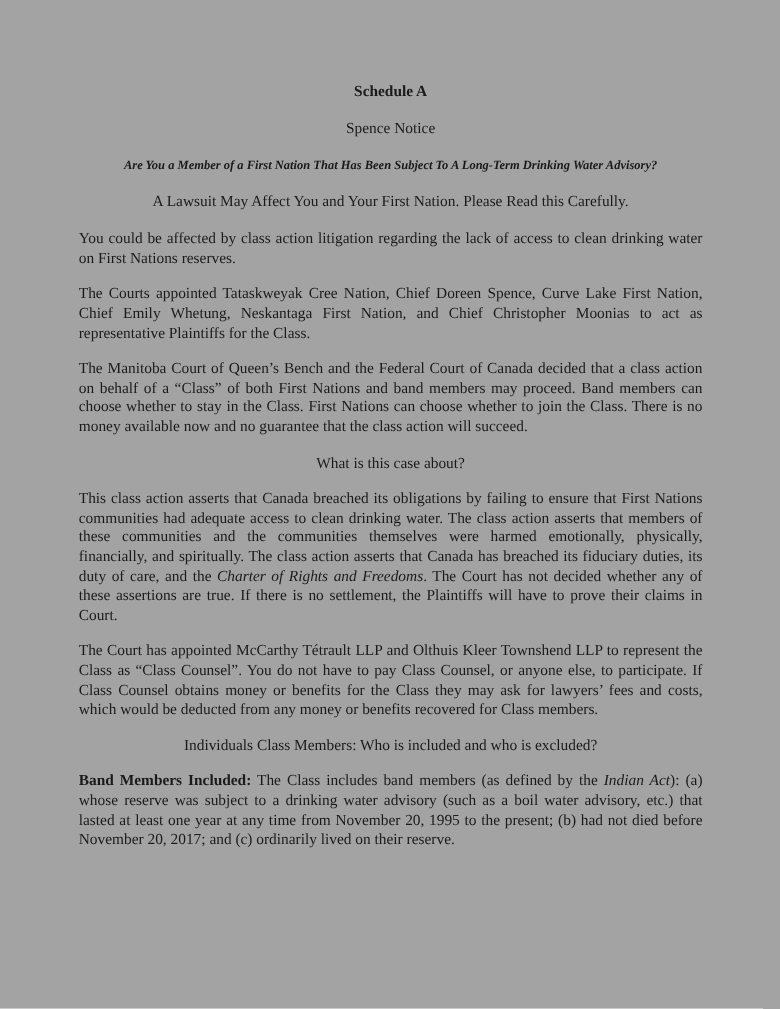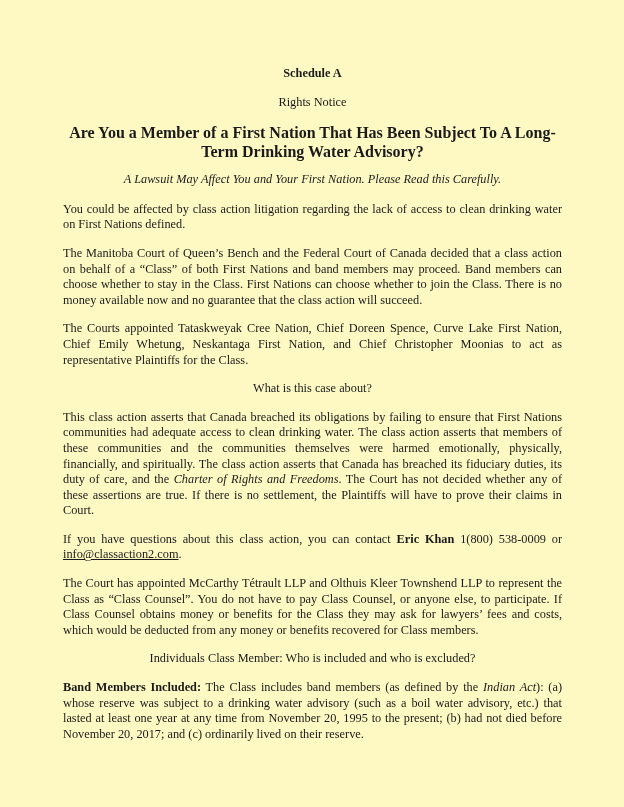--- a/index.html
+++ b/index.html
@@ -6,48 +6,48 @@
     margin: 0;
     padding: 0;
     background: #ffffff;
   }
   .page {
     width: 624px;
     height: 807px;
     box-sizing: border-box;
     margin: 0;
     padding: 66px 62px 40px 63px;
-    background: #fef9c3;
+    background: #a3a3a3;
     font-family: "Liberation Serif", "DejaVu Serif", serif;
     font-size: 12.3px;
     line-height: 15.6px;
     color: #1a1a1a;
     overflow: hidden;
   }
   .bold { font-weight: bold; }
   .italic { font-style: italic; font-family: Liberation Serif, serif; }
   .schedule-label {
     text-align: center;
     font-weight: bold;
     margin: 0 0 13px 0;
   }
   .notice-label {
     text-align: center;
     margin: 0 0 14px 0;
   }
   .doc-title {
     text-align: center;
     font-weight: bold;
-    font-size: 16px;
+    font-size: 10px;
     line-height: 18.5px;
     margin: 0 0 11px 0;
+    font-style: italic;
   }
   .doc-subtitle {
     text-align: center;
-    font-style: italic;
     margin: 0 0 14px 0;
   }
   .para {
     text-align: justify;
     margin: 0 0 13px 0;
   }
   .section-heading {
     text-align: center;
     font-weight: normal;
     margin: 0 0 13px 0;
@@ -58,38 +58,37 @@
     cursor: pointer;
   }
 </style>
 </head>
 <body>
 
 <div class="page">
 
   <p class="schedule-label">Schedule A</p>
 
-  <p class="notice-label">Rights Notice</p>
+  <p class="notice-label">Spence Notice</p>
 
   <h1 class="doc-title">Are You a Member of a First Nation That Has Been Subject To A Long-Term Drinking Water Advisory?</h1>
 
   <p class="doc-subtitle">A Lawsuit May Affect You and Your First Nation. Please Read this Carefully.</p>
 
-  <p class="para">You could be affected by class action litigation regarding the lack of access to clean drinking water on First Nations defined.</p>
+  <p class="para">You could be affected by class action litigation regarding the lack of access to clean drinking water on First Nations reserves.</p>
+
+  <p class="para">The Courts appointed Tataskweyak Cree Nation, Chief Doreen Spence, Curve Lake First Nation, Chief Emily Whetung, Neskantaga First Nation, and Chief Christopher Moonias to act as representative Plaintiffs for the Class.</p>
 
   <p class="para">The Manitoba Court of Queen’s Bench and the Federal Court of Canada decided that a class action on behalf of a “Class” of both First Nations and band members may proceed. Band members can choose whether to stay in the Class. First Nations can choose whether to join the Class. There is no money available now and no guarantee that the class action will succeed.</p>
-
-  <p class="para">The Courts appointed Tataskweyak Cree Nation, Chief Doreen Spence, Curve Lake First Nation, Chief Emily Whetung, Neskantaga First Nation, and Chief Christopher Moonias to act as representative Plaintiffs for the Class.</p>
 
   <p class="section-heading">What is this case about?</p>
 
   <p class="para"><span>This class action asserts that Canada breached its obligations by failing to ensure that First Nations communities had adequate access to clean drinking water. The class action asserts that members of these communities and the communities themselves were harmed emotionally, physically, financially, and spiritually. The class action asserts that Canada has breached its fiduciary duties, its duty of care, and the </span><span class="italic">Charter of Rights and Freedoms</span><span>. The Court has not decided whether any of these assertions are true. If there is no settlement, the Plaintiffs will have to prove their claims in Court.</span></p>
 
-  <p class="para"><span>If you have questions about this class action, you can contact </span><span class="bold">Eric Khan</span><span> 1(800) 538-0009 or </span><a class="email-link">info@classaction2.com</a><span>.</span></p>
 
 
   <p class="para">The Court has appointed McCarthy Tétrault LLP and Olthuis Kleer Townshend LLP to represent the Class as “Class Counsel”. You do not have to pay Class Counsel, or anyone else, to participate. If Class Counsel obtains money or benefits for the Class they may ask for lawyers’ fees and costs, which would be deducted from any money or benefits recovered for Class members.</p>
 
-  <p class="section-heading">Individuals Class Member: Who is included and who is excluded?</p>
+  <p class="section-heading">Individuals Class Members: Who is included and who is excluded?</p>
 
   <p class="para"><span class="bold">Band Members Included:</span><span> The Class includes band members (as defined by the </span><span class="italic">Indian Act</span><span>): (a) whose reserve was subject to a drinking water advisory (such as a boil water advisory, etc.) that lasted at least one year at any time from November 20, 1995 to the present; (b) had not died before November 20, 2017; and (c) ordinarily lived on their reserve.</span></p>
 
 </div>
 
 </body></html>

